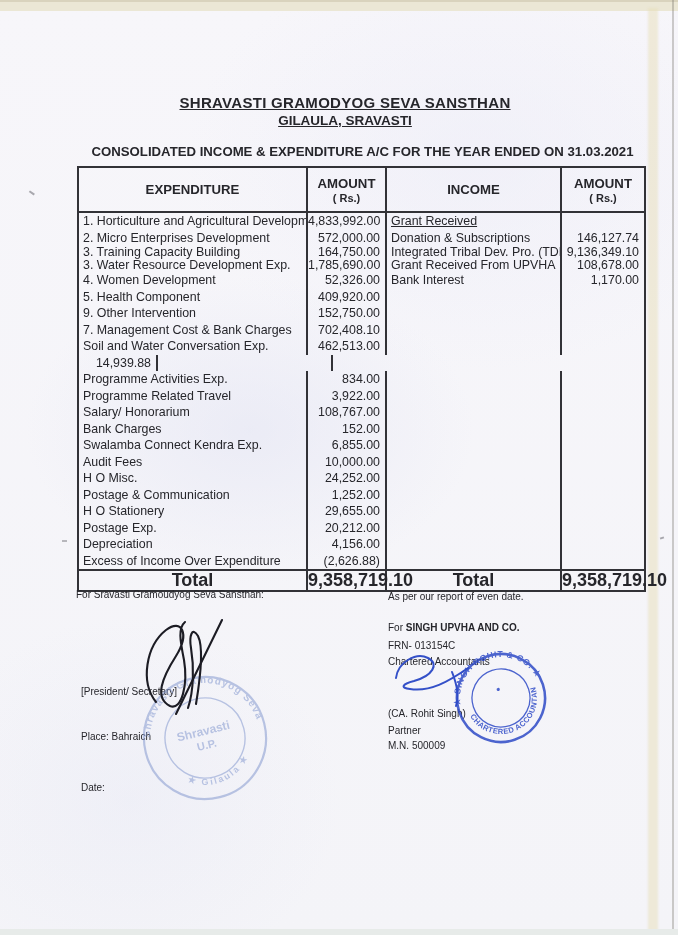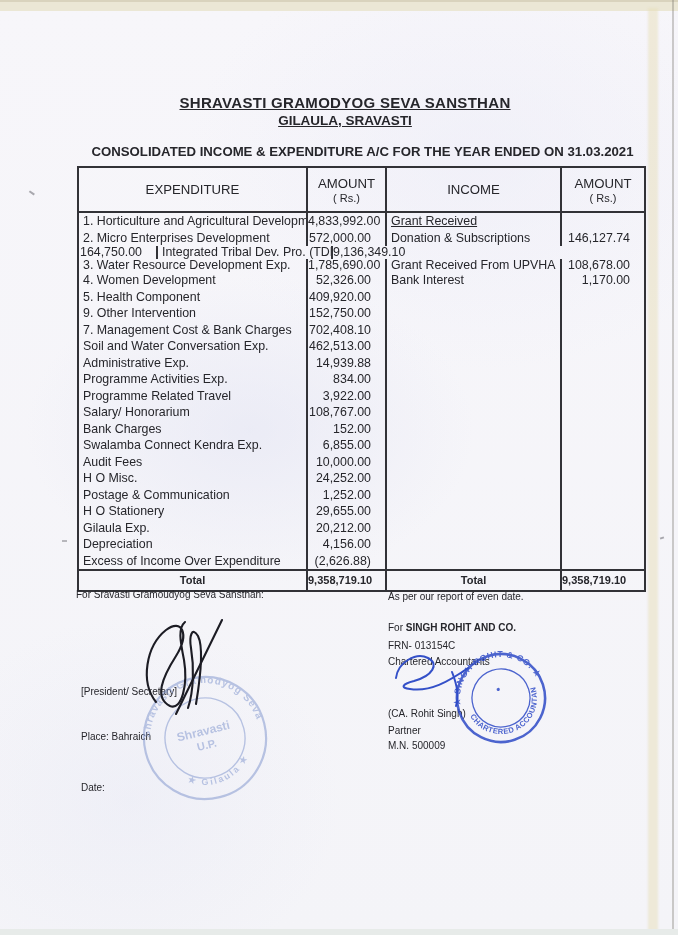--- a/index.html
+++ b/index.html
@@ -23,30 +23,30 @@
   .org-loc{font-size:13.5px;font-weight:bold;text-decoration:underline;margin-top:2px;}
   .stmt-title{position:absolute;left:0;top:144px;width:725px;text-align:center;font-size:13.2px;font-weight:bold;}
 
   .acct-table{position:absolute;left:77px;top:166px;width:565px;border:2px solid #323237;}
   .hdr{display:flex;height:43px;border-bottom:2px solid #323237;}
   .hdr .c,.row .c,.total .c{box-sizing:border-box;}
   .c1{width:229px;border-right:2px solid #323237;}
   .c2{width:79px;border-right:2px solid #323237;}
   .c3{width:175px;border-right:2px solid #323237;}
   .c4{width:82px;}
-  .hdr .c{display:flex;flex-direction:column;align-items:center;justify-content:center;font-weight:normal;}
+  .hdr .c{display:flex;flex-direction:column;align-items:center;justify-content:center;font-weight:bold;}
   .hdr-label{font-size:13.2px;}
   .hdr-unit{font-size:11px;margin-top:1px;}
   .rows .row{display:flex;height:16.5px;font-size:12.4px;line-height:16.5px;}
   .rows .row:nth-child(3),.rows .row:nth-child(4){height:13.2px;line-height:13.2px;}
   .row .c1{padding-left:4px;white-space:nowrap;overflow:hidden;}
-  .row .c2,.row .c4{text-align:right;padding-right:14px;white-space:nowrap;}
+  .row .c2,.row .c4{text-align:right;padding-right:5px;white-space:nowrap;}
   .row .c3{padding-left:4px;white-space:nowrap;overflow:hidden;}
   .row .u{text-decoration:underline;}
-  .total{display:flex;height:19px;line-height:18px;border-top:2px solid #323237;font-weight:bold;font-size:11px;}
+  .total{display:flex;height:19px;line-height:18px;border-top:2px solid #323237;font-weight:bold;font-size:18px;}
   .total .c1,.total .c3{text-align:center;}
   .total .c2,.total .c4{text-align:right;padding-right:23px;}
 
   .ftxt{position:absolute;font-size:10px;white-space:nowrap;}
   .b{font-weight:bold;}
   .sig-svg{position:absolute;}
   .stamp{position:absolute;}
 </style>
 </head>
 <body>
@@ -91,20 +91,21 @@
           <div class="c c3 u">Grant Received</div>
           <div class="c c4"></div>
         </div>
         <div class="row">
           <div class="c c1">2. Micro Enterprises Development</div>
           <div class="c c2">572,000.00</div>
           <div class="c c3">Donation &amp; Subscriptions</div>
           <div class="c c4">146,127.74</div>
         </div>
         <div class="row">
+          <div class="c c1">3. Training Capacity Building</div>
           <div class="c c2">164,750.00</div>
           <div class="c c3">Integrated Tribal Dev. Pro. (TDF)</div>
           <div class="c c4">9,136,349.10</div>
         </div>
         <div class="row">
           <div class="c c1">3. Water Resource Development Exp.</div>
           <div class="c c2">1,785,690.00</div>
           <div class="c c3">Grant Received From UPVHA</div>
           <div class="c c4">108,678.00</div>
         </div>
@@ -132,21 +133,20 @@
           <div class="c c3"></div>
           <div class="c c4"></div>
         </div>
         <div class="row">
           <div class="c c1">Soil and Water Conversation Exp.</div>
           <div class="c c2">462,513.00</div>
           <div class="c c3"></div>
           <div class="c c4"></div>
         </div>
         <div class="row">
-          <div class="c c1">Administrative Exp.</div>
           <div class="c c2">14,939.88</div>
           <div class="c c3"></div>
           <div class="c c4"></div>
         </div>
         <div class="row">
           <div class="c c1">Programme Activities Exp.</div>
           <div class="c c2">834.00</div>
           <div class="c c3"></div>
           <div class="c c4"></div>
         </div>
@@ -192,21 +192,21 @@
           <div class="c c3"></div>
           <div class="c c4"></div>
         </div>
         <div class="row">
           <div class="c c1">H O Stationery</div>
           <div class="c c2">29,655.00</div>
           <div class="c c3"></div>
           <div class="c c4"></div>
         </div>
         <div class="row">
-          <div class="c c1">Gilaula Exp.</div>
+          <div class="c c1">Postage Exp.</div>
           <div class="c c2">20,212.00</div>
           <div class="c c3"></div>
           <div class="c c4"></div>
         </div>
         <div class="row">
           <div class="c c1">Depreciation</div>
           <div class="c c2">4,156.00</div>
           <div class="c c3"></div>
           <div class="c c4"></div>
         </div>
@@ -224,21 +224,21 @@
       <div class="c c4">9,358,719.10</div>
     </div>
   </div>
 
   <div class="ftxt" style="left:76px;top:589px;">For Sravasti Gramoudyog Seva Sansthan:</div>
   <div class="ftxt" style="left:81px;top:686px;">[President/ Secretary]</div>
   <div class="ftxt" style="left:81px;top:719px;margin-top:12px;">Place: Bahraich</div>
   <div class="ftxt" style="left:81px;top:734px;margin-top:48px;">Date:</div>
 
   <div class="ftxt" style="left:388px;top:591px;">As per our report of even date.</div>
-  <div class="ftxt" style="left:388px;top:622px;"><span>For </span><span class="b">SINGH ROHIT AND CO.</span></div>
+  <div class="ftxt" style="left:388px;top:622px;"><span>For </span><span class="b">SINGH UPVHA AND CO.</span></div>
   <div class="ftxt" style="left:388px;top:640px;">FRN- 013154C</div>
   <div class="ftxt" style="left:388px;top:656px;">Chartered Accountants</div>
   <div class="ftxt" style="left:388px;top:708px;">(CA. Rohit Singh)</div>
   <div class="ftxt" style="left:388px;top:725px;">Partner</div>
   <div class="ftxt" style="left:388px;top:740px;">M.N. 500009</div>
 
   <svg class="stamp" style="left:140px;top:673px;opacity:.5;transform:rotate(-14deg);" width="130" height="130" viewBox="0 0 130 130">
     <defs>
       <path id="ltop" d="M 10,65 A 55,55 0 1 1 120,65"></path>
       <path id="lbot" d="M 18,65 A 47,47 0 0 0 112,65"></path>

